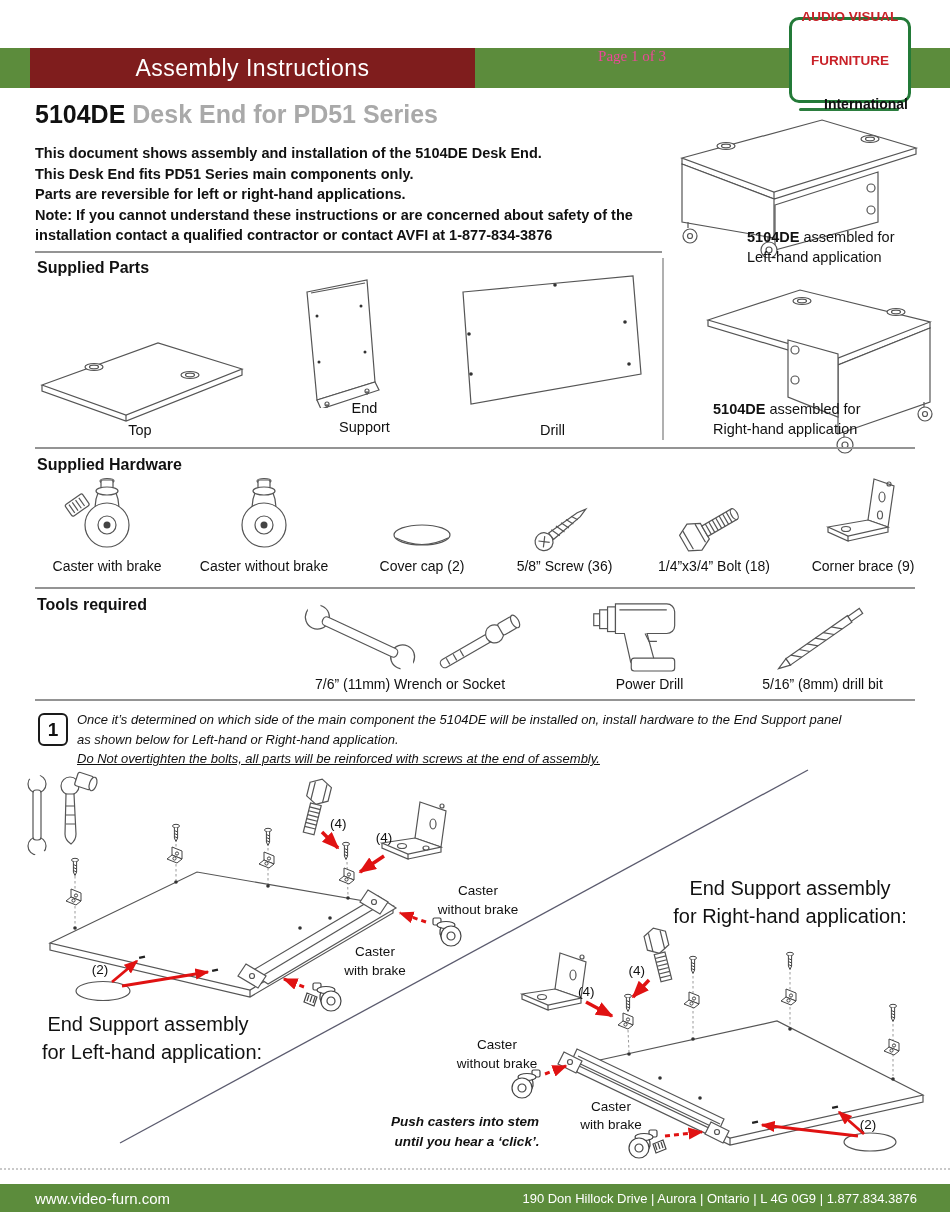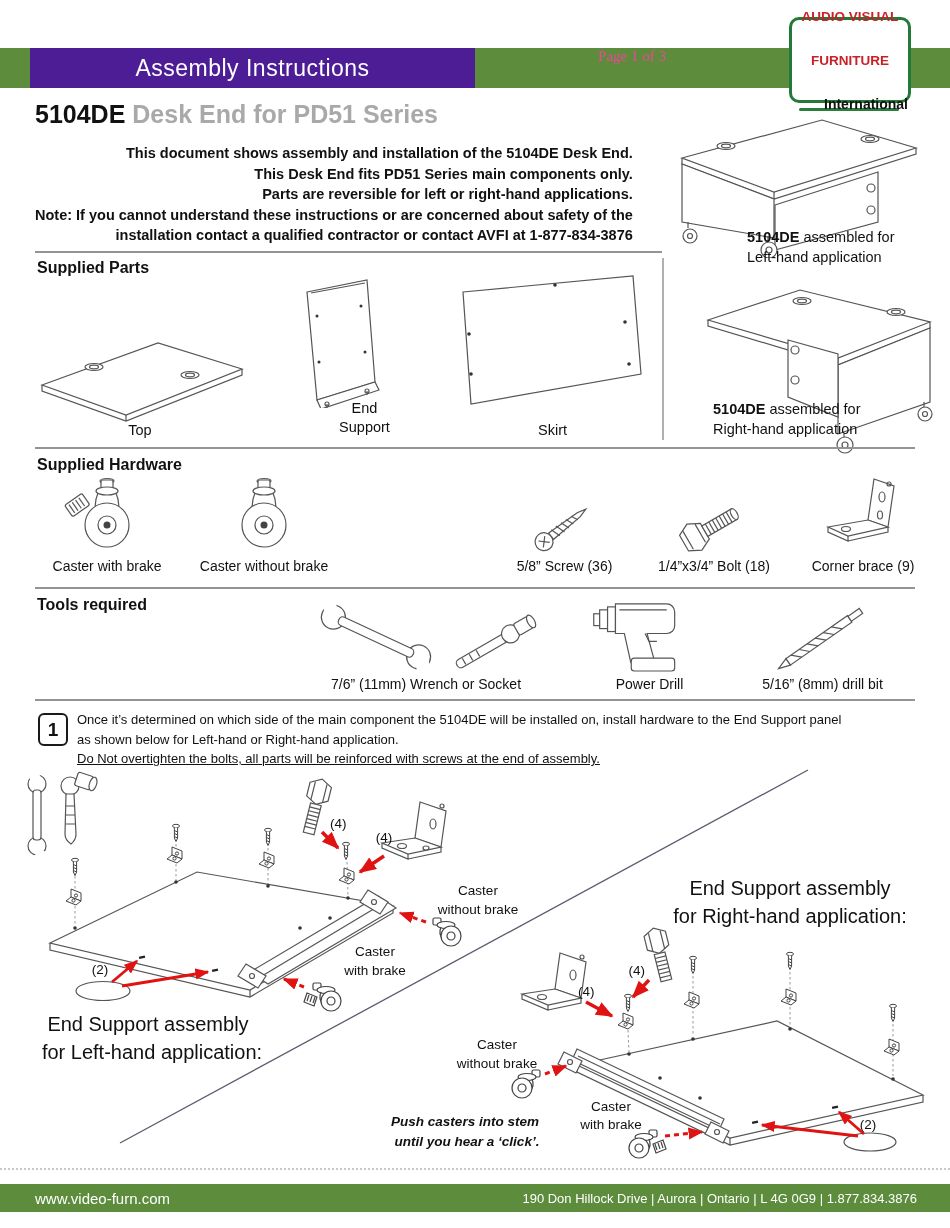--- a/index.html
+++ b/index.html
@@ -1,46 +1,46 @@
 <!DOCTYPE html>
 <html><head>
 <meta charset="utf-8">
 <style>
   html,body{margin:0;padding:0;background:#ffffff;}
   #page{position:relative;width:950px;height:1228px;background:#fff;overflow:hidden;
         font-family:"Liberation Sans",sans-serif;color:#111;}
   .abs{position:absolute;}
   
   .band{left:0;top:48px;width:950px;height:40px;background:#5c8c3c;}
-  .band-gray{left:30px;top:48px;width:445px;height:40px;background:#4c1d95;display:flex;align-items:center;justify-content:center;}
+  .band-gray{left:30px;top:48px;width:445px;height:40px;background:#7f1d1d;display:flex;align-items:center;justify-content:center;}
   .band-gray span{color:#fff;font-size:23px;letter-spacing:.5px;}
   .page-label{left:475px;top:36px;width:314px;height:40px;display:flex;align-items:center;justify-content:center;color:#ec4899;font-size:15px;font-family:Liberation Serif, serif;}
   .logo{left:789px;top:17px;width:122px;height:86px;background:#fff;border:3px solid #237a38;border-radius:10px;
         display:flex;flex-direction:column;align-items:center;justify-content:center;line-height:17px;z-index:3;box-sizing:border-box;gap:27px;}
   .logo .r{color:#c92128;font-weight:bold;font-size:13.5px;}
   .logo .k{color:#111;font-weight:bold;font-size:14px;margin-left:32px;}
   .logo-line{left:799px;top:108px;width:100px;height:3px;background:#2b7d3e;border-radius:2px;}
   
   .title{left:35px;top:100px;font-size:25px;font-weight:bold;white-space:nowrap;}
   .title .gray{color:#a9a9a9;}
-  .intro{left:35px;top:143px;font-size:14.5px;font-weight:bold;line-height:20.5px;white-space:nowrap;text-align:right;}
+  .intro{left:35px;top:143px;font-size:14.5px;font-weight:bold;line-height:20.5px;white-space:nowrap;}
   
   .hr{background:#949494;height:2px;}
   .vline{left:662px;top:258px;width:2px;height:182px;background:#b0b0b0;}
   .sec-h{font-size:16px;font-weight:bold;}
   .cap{font-size:14.5px;text-align:center;line-height:19px;}
   .deskcap{font-size:14.5px;line-height:20px;white-space:nowrap;}
   .deskcap b{font-weight:bold;}
   
   .cell{position:absolute;display:flex;flex-direction:column;align-items:center;justify-content:flex-end;}
   .cell .cap{margin-top:2px;white-space:nowrap;font-size:14px;}
   
   .step-num{left:38px;top:713px;width:26px;height:29px;border:2.5px solid #1a1a1a;border-radius:6px;
             display:flex;align-items:center;justify-content:center;font-size:19px;font-weight:bold;}
-  .step-text{left:77px;top:710px;width:862px;font-size:13px;line-height:19.5px;}
+  .step-text{left:77px;top:710px;width:862px;font-size:13px;line-height:19.5px;font-style:italic;}
   .step-text .u{text-decoration:underline;}
   .dotline{left:0;top:1168px;width:950px;border-top:2px dotted #c9c9c9;height:0;}
   
   .footer{left:0;top:1184px;width:950px;height:28px;background:#5c8c3c;display:flex;align-items:center;
           justify-content:space-between;box-sizing:border-box;padding:0 33px 0 35px;color:#fff;}
   .footer .site{font-size:15px;}
   .footer .addr{font-size:13px;}
   svg text{font-family:"Liberation Sans",sans-serif;}
   .ln{stroke:#555;fill:#fff;stroke-width:1.2;}
   .lnn{stroke:#555;fill:none;stroke-width:1.2;}
@@ -150,21 +150,21 @@
   </div>
 
   <svg class="abs" style="left:455px;top:272px" width="195" height="142" viewBox="0 0 195 142">
     <polygon class="ln" points="8,20 178,4 186,102 16,132"></polygon>
     <circle cx="100" cy="13" r="1.8" fill="#333"></circle>
       <circle cx="14" cy="62" r="1.8" fill="#333"></circle>
     <circle cx="170" cy="50" r="1.8" fill="#333"></circle>
       <circle cx="16" cy="102" r="1.8" fill="#333"></circle>
     <circle cx="174" cy="92" r="1.8" fill="#333"></circle>
   </svg>
-  <div class="abs cap" style="left:455px;top:421px;width:195px">Skirt</div>
+  <div class="abs cap" style="left:455px;top:421px;width:195px">Drill</div>
 
   <div class="abs hr" style="left:35px;top:447px;width:880px"></div>
 
   <div class="abs sec-h" style="left:37px;top:456px">Supplied Hardware</div>
 
   <div class="cell" style="left:32px;top:474px;width:150px;height:102px">
     <svg width="100" height="78" viewBox="0 0 100 78">
       <ellipse class="ln" cx="50" cy="4" rx="7" ry="2.5"></ellipse>
         <rect class="ln" x="44" y="3" width="12" height="9" rx="2"></rect>
       <ellipse class="ln" cx="50" cy="14" rx="11" ry="4"></ellipse>
@@ -186,20 +186,27 @@
         <rect class="ln" x="44" y="3" width="12" height="9" rx="2"></rect>
       <ellipse class="ln" cx="50" cy="14" rx="11" ry="4"></ellipse>
       <path class="lnn" d="M41,16 Q35,30 42,42 M59,16 Q65,30 58,42"></path>
       <circle class="ln" cx="50" cy="48" r="22"></circle>
         <circle class="lnn" cx="50" cy="48" r="9"></circle>
         <circle cx="50" cy="48" r="3.5" fill="#444"></circle>
     </svg>
     <div class="cap">Caster without brake</div>
   </div>
 
+  <div class="cell" style="left:348px;top:474px;width:148px;height:102px">
+    <svg width="100" height="34" viewBox="0 0 100 34">
+      <ellipse class="ln" cx="50" cy="14" rx="28" ry="10"></ellipse>
+      <path class="lnn" d="M24,17 Q50,30 76,17"></path>
+    </svg>
+    <div class="cap">Cover cap (2)</div>
+  </div>
 
   <div class="cell" style="left:492px;top:474px;width:145px;height:102px">
     <svg width="80" height="62" viewBox="0 0 80 62">
       <g transform="rotate(-38 35 35)">
         <circle class="ln" cx="14" cy="36" r="9"></circle>
           <path class="lnn" d="M10,32 l8,8 M18,32 l-8,8"></path>
         <path class="ln" d="M23,32 L58,33.5 L67,36 L58,38.5 L23,40 Z"></path>
         <path class="lnn" d="M27,31 l3,10 M33,31 l3,10 M39,31.5 l3,9 M45,32 l3,8 M51,32.5 l3,7"></path>
       </g>
     </svg>
@@ -230,21 +237,21 @@
       <circle class="lnn" cx="71" cy="9" r="2"></circle>
     </svg>
     <div class="cap">Corner brace (9)</div>
   </div>
 
   <div class="abs hr" style="left:35px;top:587px;width:880px"></div>
 
   <div class="abs sec-h" style="left:37px;top:596px">Tools required</div>
 
 
-  <div class="cell" style="left:296px;top:598px;width:260px;height:96px">
+  <div class="cell" style="left:280px;top:598px;width:260px;height:96px">
     <svg width="250" height="74" viewBox="0 0 250 74">
       <g transform="rotate(25 75 38)">
         <circle class="ln" cx="28" cy="38" r="12"></circle>
         <circle class="ln" cx="122" cy="38" r="12"></circle>
         <rect class="ln" x="34" y="33.5" width="82" height="9" rx="4"></rect>
         <rect x="14" y="24" width="13" height="12" fill="#fff" transform="rotate(-30 20 30)"></rect>
         <rect x="124" y="40" width="13" height="12" fill="#fff" transform="rotate(-30 130 46)"></rect>
       </g>
       <g transform="rotate(-30 190 45)">
         <rect class="ln" x="150" y="42" width="58" height="9" rx="4"></rect>

